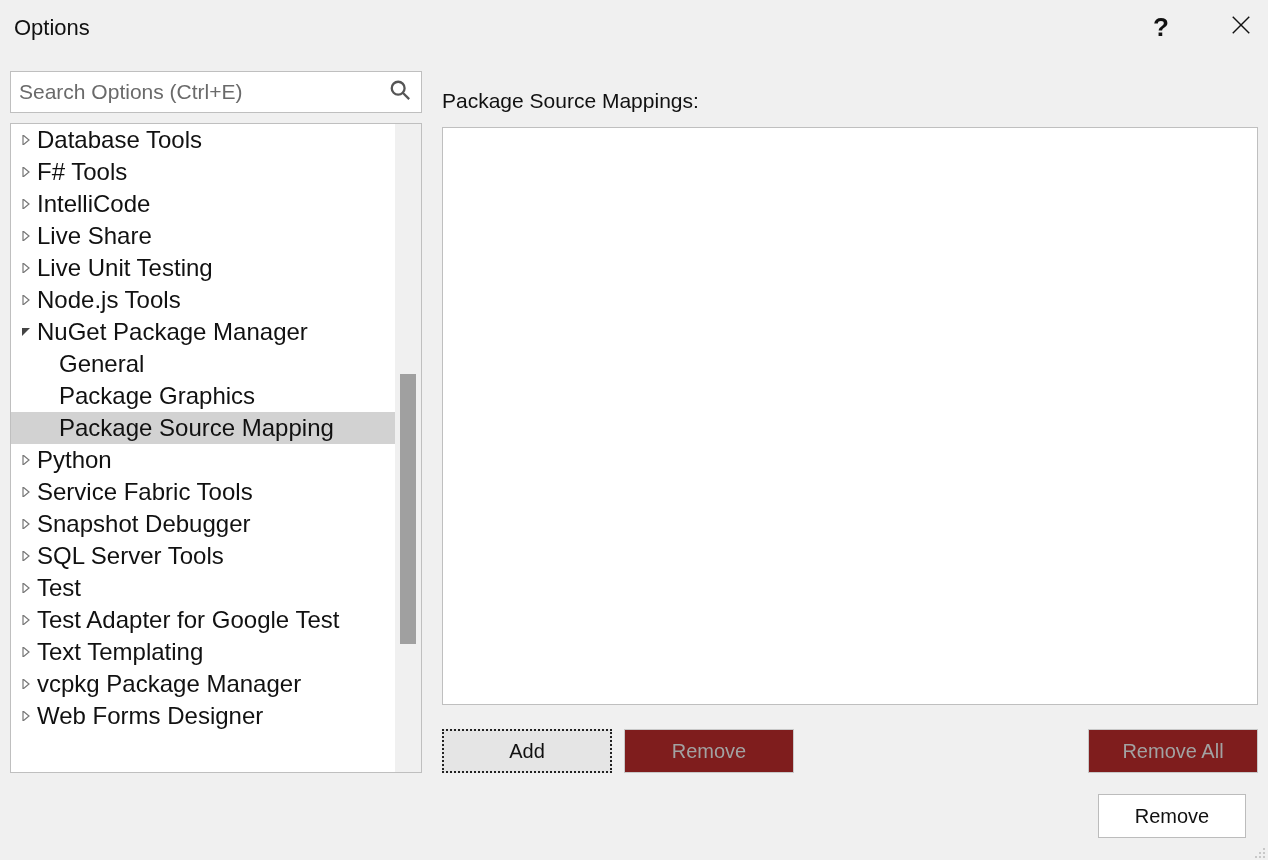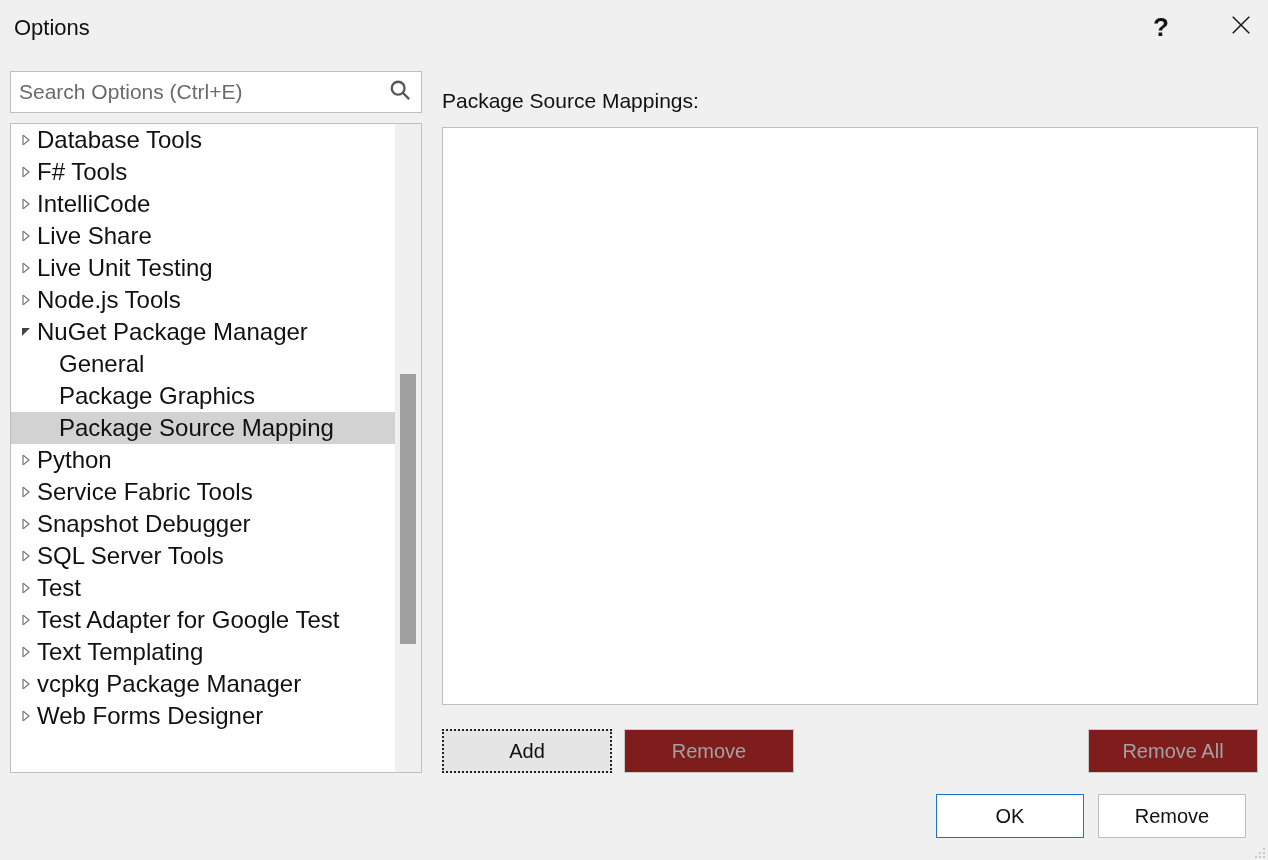--- a/index.html
+++ b/index.html
@@ -330,21 +330,20 @@
     <div class="button-row">
       <div class="btn focused">Add</div>
       <div class="btn disabled">Remove</div>
       <div class="spacer"></div>
       <div class="btn disabled">Remove All</div>
     </div>
   </div>
 </div>
 
 <div class="footer">
-  <div class="btn primary">OK</div>
   <div class="btn">Remove</div>
 </div>
 
 <div class="resize-grip">
   <svg viewBox="0 0 16 16">
     <circle cx="14" cy="6" r="1" fill="#bbb"></circle>
     <circle cx="10" cy="10" r="1" fill="#bbb"></circle>
       <circle cx="14" cy="10" r="1" fill="#bbb"></circle>
     <circle cx="6" cy="14" r="1" fill="#bbb"></circle>
       <circle cx="10" cy="14" r="1" fill="#bbb"></circle>

